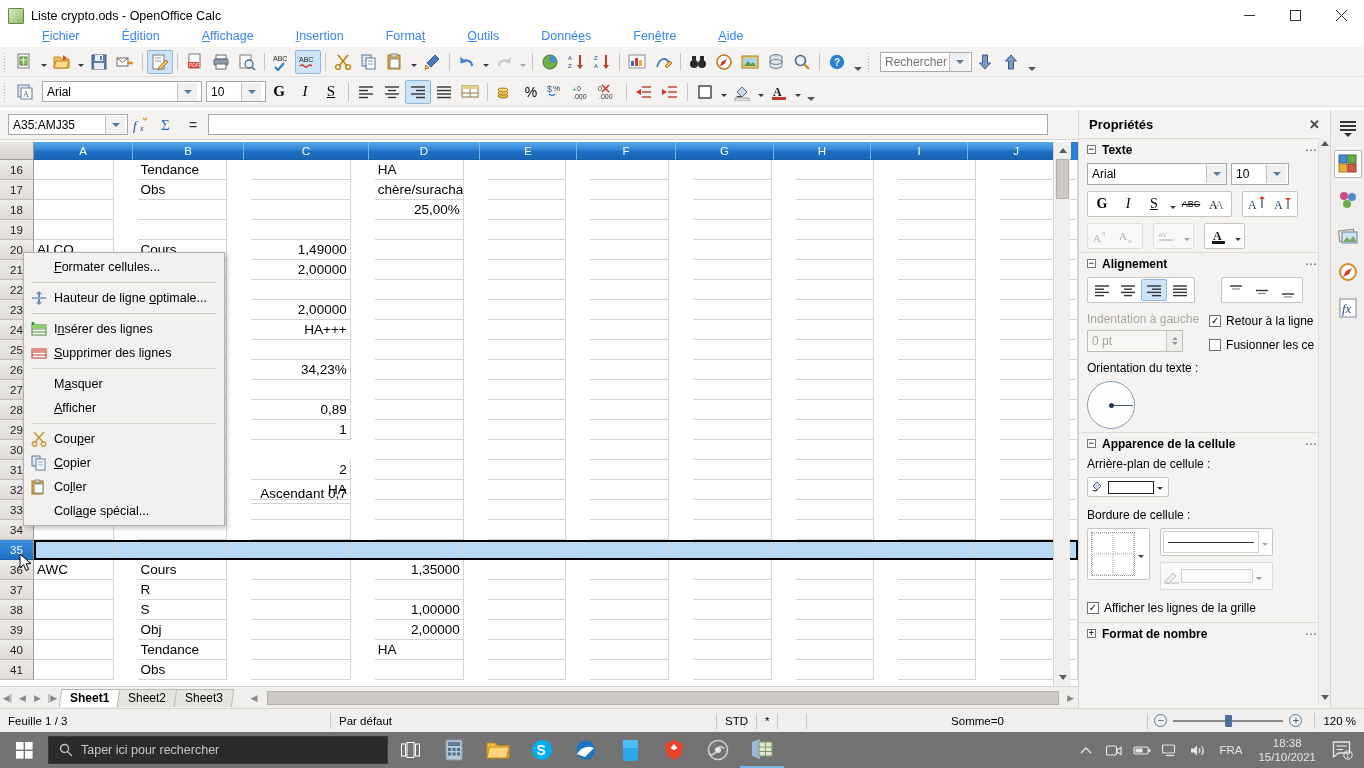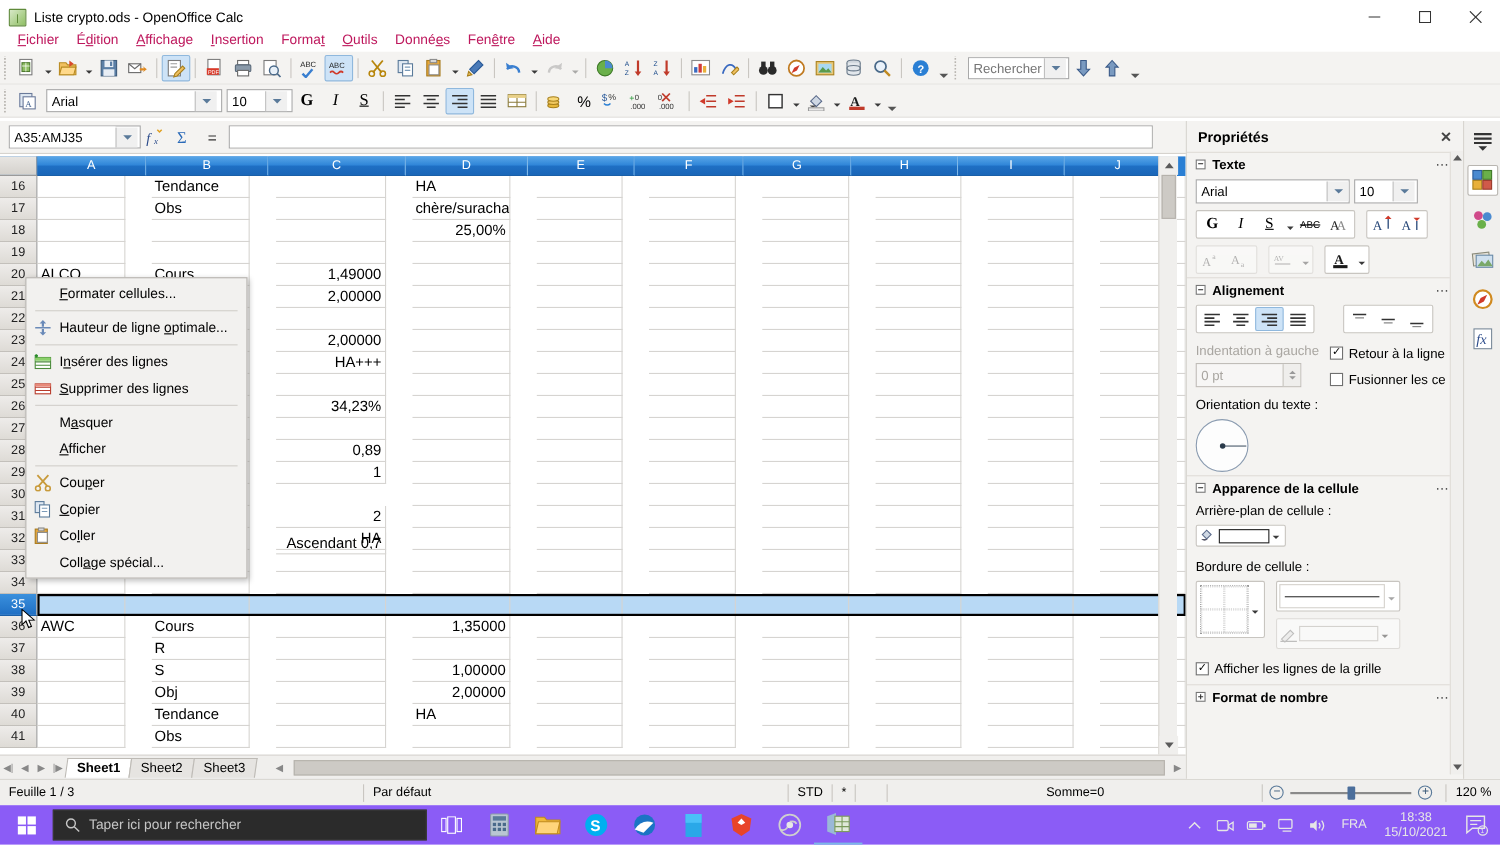--- a/index.html
+++ b/index.html
@@ -36,21 +36,21 @@
     color: #333; font-size: 11px;
   }
   .win-btn svg { display: block; }
 
   
   .menubar {
     position: absolute; top: 25px; left: 0; width: 1364px; height: 22px;
     display: flex; align-items: center; background: #fff; padding-left: 8px;
   }
   .menu-item {
-    padding: 2px 8px; font-size: 12.5px; color: #be185d; white-space: nowrap; cursor: default;
+    padding: 2px 8px; font-size: 12.5px; color: #3b82f6; white-space: nowrap; cursor: default; margin-left: 26px;
   }
   .menu-item u { text-decoration: underline; }
 
   
   .toolbar {
     position: absolute; left: 0; width: 1364px; height: 30px;
     background: #f4f3f1; display: flex; align-items: center;
     border-bottom: 1px solid #e3e1de;
   }
   #toolbar1 { top: 47px; }
@@ -342,21 +342,21 @@
     height: 24px; display: flex; align-items: center; font-size: 12.5px; color: #000;
     padding-left: 0; white-space: nowrap;
   }
   .ctx-icon { width: 30px; display: flex; align-items: center; justify-content: center; }
   .ctx-sep { height: 1px; background: #d2cfca; margin: 3px 8px 3px 8px; }
   .ctx-label u { text-decoration: underline; }
 
   
   .taskbar {
     position: absolute; top: 732px; left: 0; width: 1364px; height: 36px;
-    background: #8b5cf6; display: flex; align-items: center;
+    background: #737373; display: flex; align-items: center;
   }
   .start-btn { width: 48px; height: 36px; display: flex; align-items: center; justify-content: center; }
   .tb-search {
     width: 340px; height: 28px; background: #2b2b2b; border: 1px solid #3a3a3a;
     display: flex; align-items: center; padding-left: 10px; gap: 8px;
     color: #c6c6c6; font-size: 12.5px;
   }
   .tb-icon {
     width: 44px; height: 36px; display: flex; align-items: center; justify-content: center;
   }

